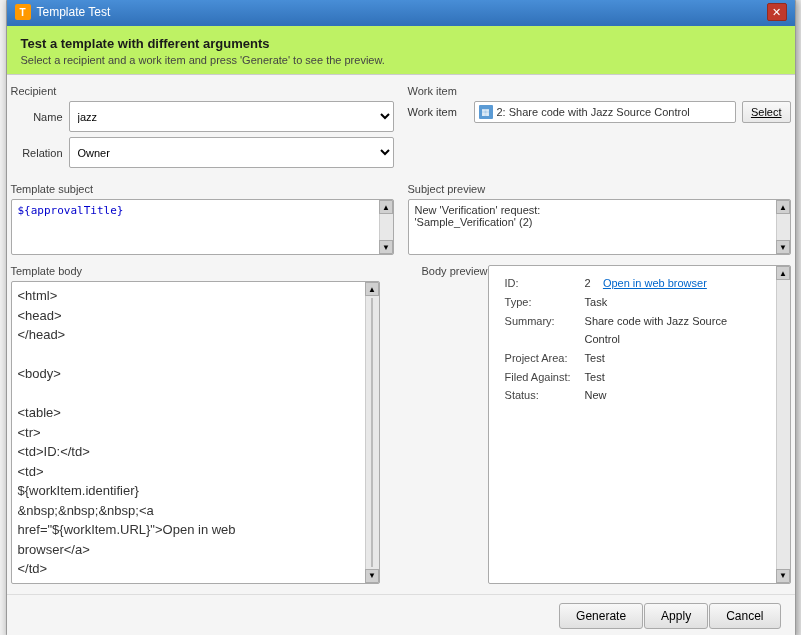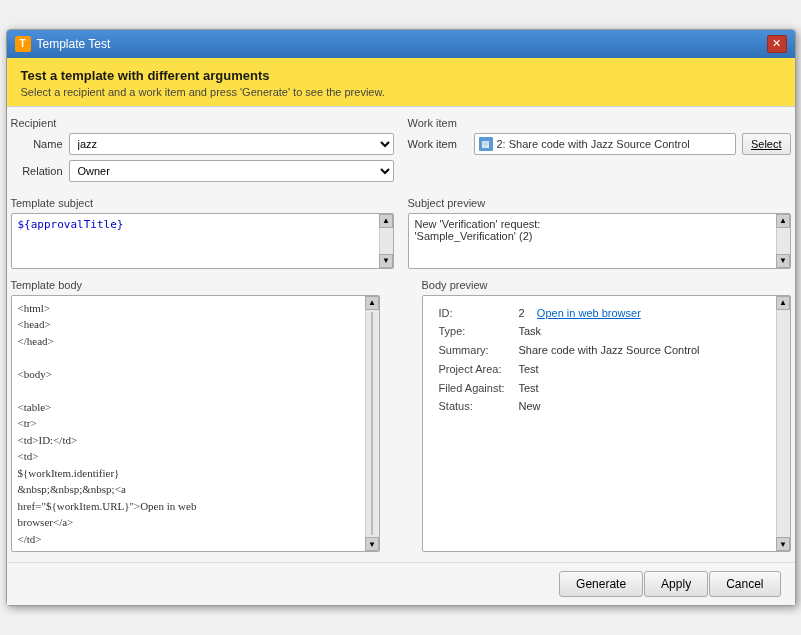--- a/index.html
+++ b/index.html
@@ -61,21 +61,21 @@
       border: 1px solid #922b21;
       border-radius: 2px;
       color: white;
       font-size: 11px;
       display: flex;
       align-items: center;
       justify-content: center;
       cursor: pointer;
     }
     .dialog-header {
-      background: #fde047;
+      background: #bef264;
       padding: 10px 14px 8px 14px;
       border-bottom: 1px solid #ccc;
     }
     .dialog-header-title {
       font-size: 13px;
       font-weight: bold;
       color: #1a1a1a;
       margin-bottom: 3px;
     }
     .dialog-header-sub {
@@ -113,21 +113,21 @@
     }
     .field-label {
       font-size: 11px;
       color: #333;
       width: 52px;
       text-align: right;
       flex-shrink: 0;
     }
     .field-select {
       flex: 1;
-      height: 22px;
+      height: 31px;
       border: 1px solid #aaa;
       background: white;
       font-size: 11px;
       padding: 1px 4px;
       border-radius: 2px;
       appearance: auto;
     }
     .work-item-row {
       display: flex;
       align-items: center;
@@ -239,37 +239,37 @@
       flex: 1;
     }
     .template-body {
       flex: 1;
       display: flex;
       flex-direction: column;
     }
     .body-preview {
       flex: 1;
       display: flex;
-      flex-direction: column;
+      flex-direction: row;
       margin-left: 28px;
     }
     .code-box {
       border: 1px solid #aaa;
       background: white;
       flex: 1;
       display: flex;
       overflow: hidden;
       border-radius: 2px;
       min-height: 200px;
     }
     .code-content {
       flex: 1;
       padding: 4px 6px;
-      font-family: Liberation Serif, serif;
-      font-size: 11px;
+      font-family: Liberation Sans, sans-serif;
+      font-size: 13px;
       color: #333;
       overflow-y: auto;
       line-height: 1.5;
       white-space: pre;
     }
     .body-preview-box {
       border: 1px solid #aaa;
       background: white;
       flex: 1;
       display: flex;

